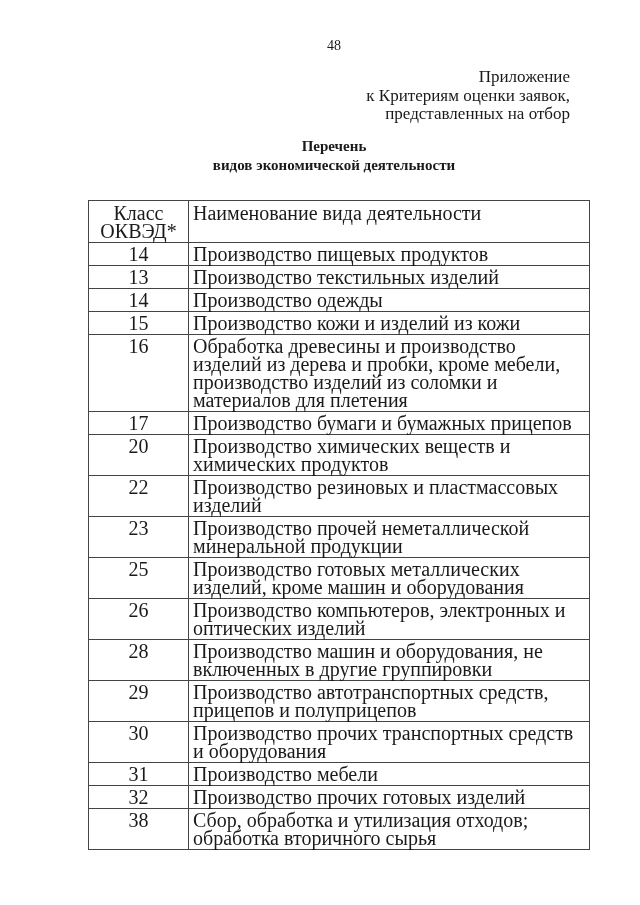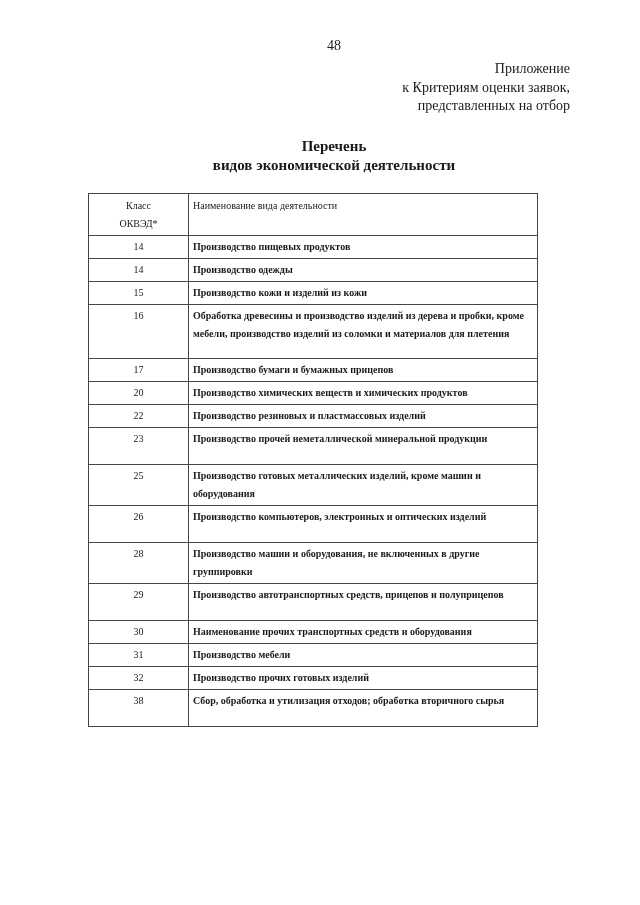--- a/index.html
+++ b/index.html
@@ -6,44 +6,44 @@
   body {
     width: 640px; height: 905px; position: relative; overflow: hidden;
     font-family: "Liberation Serif", "DejaVu Serif", serif;
     color: #1a1a1a;
   }
   .page-number {
     position: absolute; top: 38px; left: 0; width: 668px;
     text-align: center; font-size: 14px;
   }
   .appendix {
-    position: absolute; top: 60px; right: 70px;
-    text-align: right; font-size: 14px; line-height: 18.5px;
+    position: absolute; top: 68px; right: 70px;
+    text-align: right; font-size: 17px; line-height: 18.5px;
   }
   .title {
     position: absolute; top: 137px; left: 0; width: 668px;
     text-align: center; font-weight: bold; font-size: 15px; line-height: 19px;
   }
   table.okved {
-    position: absolute; top: 193px; left: 88px;
-    width: 450px; border-collapse: collapse;
-    font-size: 10px; line-height: 18px;
+    position: absolute; top: 200px; left: 88px;
+    width: 502px; border-collapse: collapse;
+    font-size: 20px; line-height: 18px;
   }
   table.okved td, table.okved th {
     border: 1.5px solid #444;
     vertical-align: top;
     padding: 2px 4px 2px 4px;
     font-weight: normal;
   }
   table.okved th { padding-top: 3px; }
   table.okved th.code-col, table.okved td.code-col {
     width: 91px; text-align: center;
   }
   table.okved th.name-col { text-align: left; }
-  table.okved td.name-col { text-align: left; font-weight: bold; }
+  table.okved td.name-col { text-align: left; }
   .h1 { height: 36px; }
   .r1 { height: 18px; }
   .r2 { height: 37px; }
   .r3 { height: 54px; }
 </style>
 </head>
 <body>
 
 <div class="page-number">48</div>
 
@@ -65,20 +65,24 @@
         <div>Класс</div>
         <div>ОКВЭД*</div>
       </th>
       <th class="name-col">Наименование вида деятельности</th>
     </tr>
   </thead>
   <tbody>
     <tr class="r1">
         <td class="code-col">14</td>
         <td class="name-col">Производство пищевых продуктов</td>
+      </tr>
+    <tr class="r1">
+        <td class="code-col">13</td>
+        <td class="name-col">Производство текстильных изделий</td>
       </tr>
     <tr class="r1">
         <td class="code-col">14</td>
         <td class="name-col">Производство одежды</td>
       </tr>
     <tr class="r1">
         <td class="code-col">15</td>
         <td class="name-col">Производство кожи и изделий из кожи</td>
       </tr>
     <tr class="r3">
@@ -112,21 +116,21 @@
     <tr class="r2">
         <td class="code-col">28</td>
         <td class="name-col">Производство машин и оборудования, не включенных в другие группировки</td>
       </tr>
     <tr class="r2">
         <td class="code-col">29</td>
         <td class="name-col">Производство автотранспортных средств, прицепов и полуприцепов</td>
       </tr>
     <tr class="r1">
         <td class="code-col">30</td>
-        <td class="name-col">Наименование прочих транспортных средств и оборудования</td>
+        <td class="name-col">Производство прочих транспортных средств и оборудования</td>
       </tr>
     <tr class="r1">
         <td class="code-col">31</td>
         <td class="name-col">Производство мебели</td>
       </tr>
     <tr class="r1">
         <td class="code-col">32</td>
         <td class="name-col">Производство прочих готовых изделий</td>
       </tr>
     <tr class="r2">

